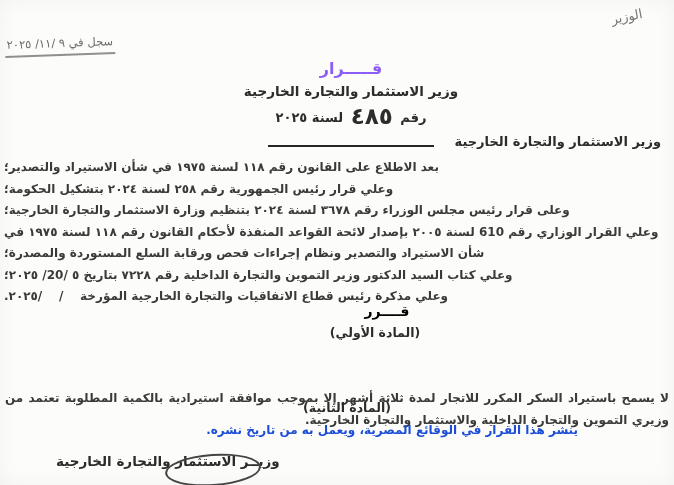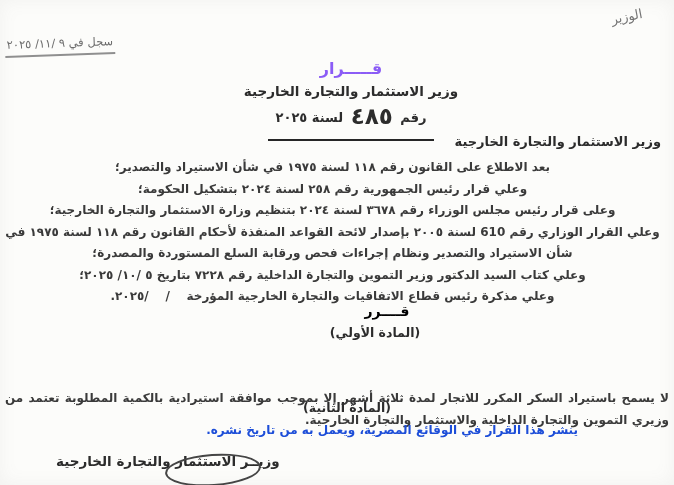--- a/index.html
+++ b/index.html
@@ -21,32 +21,32 @@
     white-space:nowrap;
   }
   .center-row{position:absolute;left:0;right:0;text-align:center;}
   .title-word{top:59px;font-size:16px;font-weight:bold;color:#8b5cf6;}
   .title-word>span{display:inline-block;transform:translateX(14px);}
   .title-issuer{top:83px;font-size:13.5px;font-weight:bold;color:#2c2c2c;}
   .title-issuer>span{display:inline-block;transform:translateX(14px);}
   .title-number{top:101px;}
   .title-number>span{
     display:inline-block;transform:translateX(14px);
-    border-bottom:2.5px solid #262626;padding:0 8px 12px;
+    border-bottom:2.5px solid #262626;padding:0 8px 18px;
     font-size:13px;font-weight:bold;color:#2c2c2c;
   }
   .title-number .num{font-size:23px;margin:0 3px;position:relative;top:2px;}
   .issuer-heading{
     position:absolute;top:134px;right:13px;
     font-size:13px;font-weight:bold;color:#2c2c2c;
   }
   .preamble{
     position:absolute;top:157px;right:13px;left:4px;
     font-size:12px;font-weight:bold;line-height:21.5px;
-    text-align:center;color:#3a3a3a;
+    text-align:left;color:#3a3a3a;
   }
   .clause{white-space:pre-wrap;}
   .decree-word{top:303px;font-size:14px;font-weight:bold;color:#000000;}
   .decree-word>span{display:inline-block;transform:translateX(50px);}
   .article-title{font-size:12.5px;font-weight:bold;color:#2c2c2c;}
   .article1-title{top:325px;text-decoration:underline;}
   .article1-title>span{display:inline-block;transform:translateX(38px);}
   .article1-body{
     position:absolute;top:347px;right:5px;left:5px;
     font-size:12px;font-weight:bold;line-height:22px;
@@ -93,21 +93,21 @@
     </span>
   </div>
 
   <div class="issuer-heading">وزير الاستثمار والتجارة الخارجية</div>
 
   <div class="preamble">
     <div class="clause">بعد الاطلاع على القانون رقم ١١٨ لسنة ١٩٧٥ في شأن الاستيراد والتصدير؛</div>
     <div class="clause">وعلي قرار رئيس الجمهورية رقم ٢٥٨ لسنة ٢٠٢٤ بتشكيل الحكومة؛</div>
     <div class="clause">وعلى قرار رئيس مجلس الوزراء رقم ٣٦٧٨ لسنة ٢٠٢٤ بتنظيم وزارة الاستثمار والتجارة الخارجية؛</div>
     <div class="clause">وعلي القرار الوزاري رقم 610 لسنة ٢٠٠٥ بإصدار لائحة القواعد المنفذة لأحكام القانون رقم ١١٨ لسنة ١٩٧٥ في شأن الاستيراد والتصدير ونظام إجراءات فحص ورقابة السلع المستوردة والمصدرة؛</div>
-    <div class="clause">وعلي كتاب السيد الدكتور وزير التموين والتجارة الداخلية رقم ٧٢٢٨ بتاريخ ٥ /١٠/ ٢٠٢٥؛</div>
+    <div class="clause">وعلي كتاب السيد الدكتور وزير التموين والتجارة الداخلية رقم ٧٢٢٨ بتاريخ ٥ /20/ ٢٠٢٥؛</div>
     <div class="clause">وعلي مذكرة رئيس قطاع الاتفاقيات والتجارة الخارجية المؤرخة    /    /٢٠٢٥.</div>
   </div>
 
   <div class="center-row decree-word">
     <span>قــــرر</span>
   </div>
 
   <div class="center-row article-title article1-title">
     <span>(المادة الأولي)</span>
   </div>

